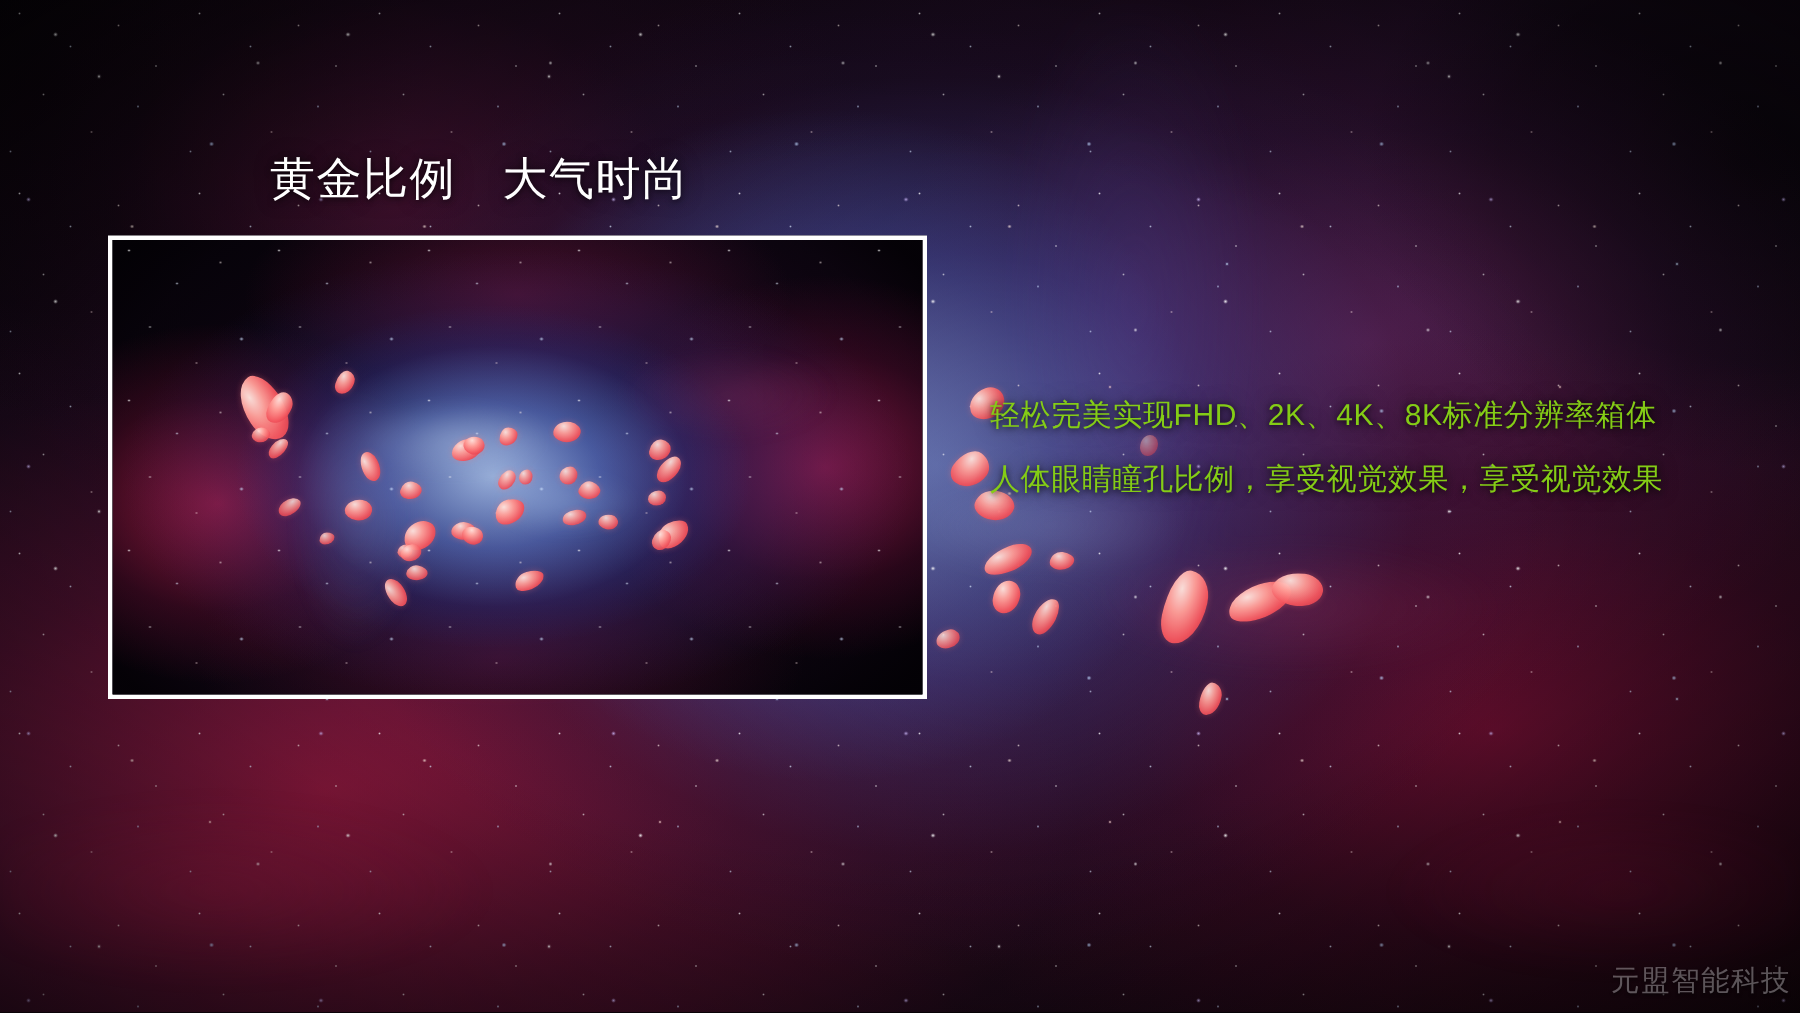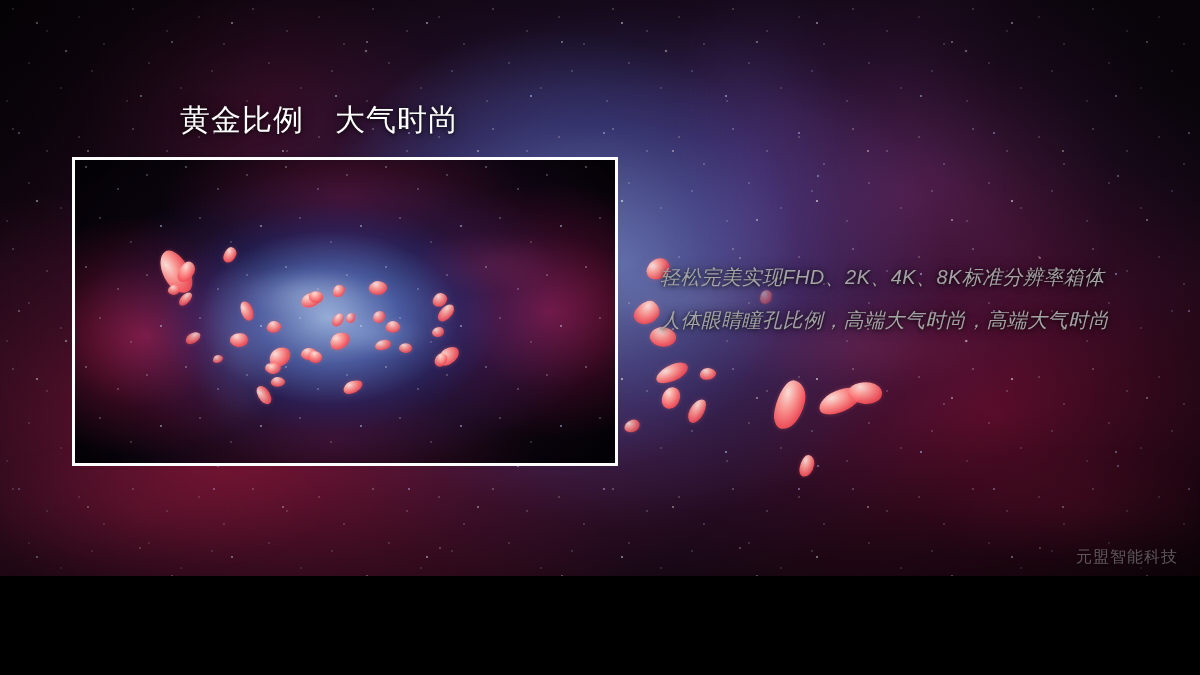--- a/index.html
+++ b/index.html
@@ -3,21 +3,21 @@
 <meta charset="utf-8">
 <style>
   html, body {
     margin: 0;
     padding: 0;
     background: #000;
   }
   #slide {
     position: relative;
     width: 1200px;
-    height: 576px;
+    height: 675px;
     overflow: hidden;
     background: #0a0408;
     font-family: "Liberation Sans", "DejaVu Sans", sans-serif;
     user-select: none;
   }
 
   
   .bg-layer {
     position: absolute;
     inset: 0;
@@ -146,31 +146,30 @@
   }
   #description-block {
     position: absolute;
     left: 660px;
     top: 256px;
     width: 520px;
   }
   .desc-line {
     font-size: 20px;
     line-height: 43px;
-    color: #a3a3a3;
+    color: #84cc16;
     letter-spacing: 0.4px;
     text-shadow: 0 1px 4px rgba(0,0,0,0.78), 0 0 12px rgba(0,0,0,0.5);
     white-space: pre;
-    font-style: italic;
   }
   #watermark {
     position: absolute;
-    right: 22px;
+    right: 6px;
     bottom: 8px;
-    font-size: 16px;
+    font-size: 19px;
     letter-spacing: 1px;
     color: rgba(205,200,205,0.42);
     text-shadow: 0 1px 2px rgba(0,0,0,0.5);
     white-space: pre;
   }
 </style>
 </head>
 <body>
 
 <div id="slide">
@@ -244,18 +243,18 @@
         <div class="petal" style="left: 365px; top: 143px; width: 12px; height: 20px; opacity: 0.93; transform: rotate(34deg);"></div>
         <div class="petal" style="left: 357px; top: 167px; width: 12px; height: 10px; opacity: 0.9; transform: rotate(0deg); border-radius: 60% 40% 52% 48% / 58% 46% 54% 42%;"></div>
         <div class="petal" style="left: 363px; top: 188px; width: 22px; height: 16px; opacity: 0.95; transform: rotate(-26deg); border-radius: 48% 52% 64% 36% / 66% 38% 62% 34%;"></div>
         <div class="petal" style="left: 360px; top: 193px; width: 12px; height: 14px; opacity: 0.9; transform: rotate(16deg);"></div>
         <div class="petal" style="left: 192px; top: 203px; width: 14px; height: 11px; opacity: 0.9; transform: rotate(-8deg); border-radius: 60% 40% 52% 48% / 58% 46% 54% 42%;"></div>
       </div>
   </div>
 
   <div id="description-block">
     <div class="desc-line">轻松完美实现FHD、2K、4K、8K标准分辨率箱体</div>
-    <div class="desc-line">人体眼睛瞳孔比例，高端大气时尚，高端大气时尚</div>
+    <div class="desc-line">人体眼睛瞳孔比例，享受视觉效果，享受视觉效果</div>
   </div>
 
   <div id="watermark">元盟智能科技</div>
 
 </div>
 
 </body></html>

